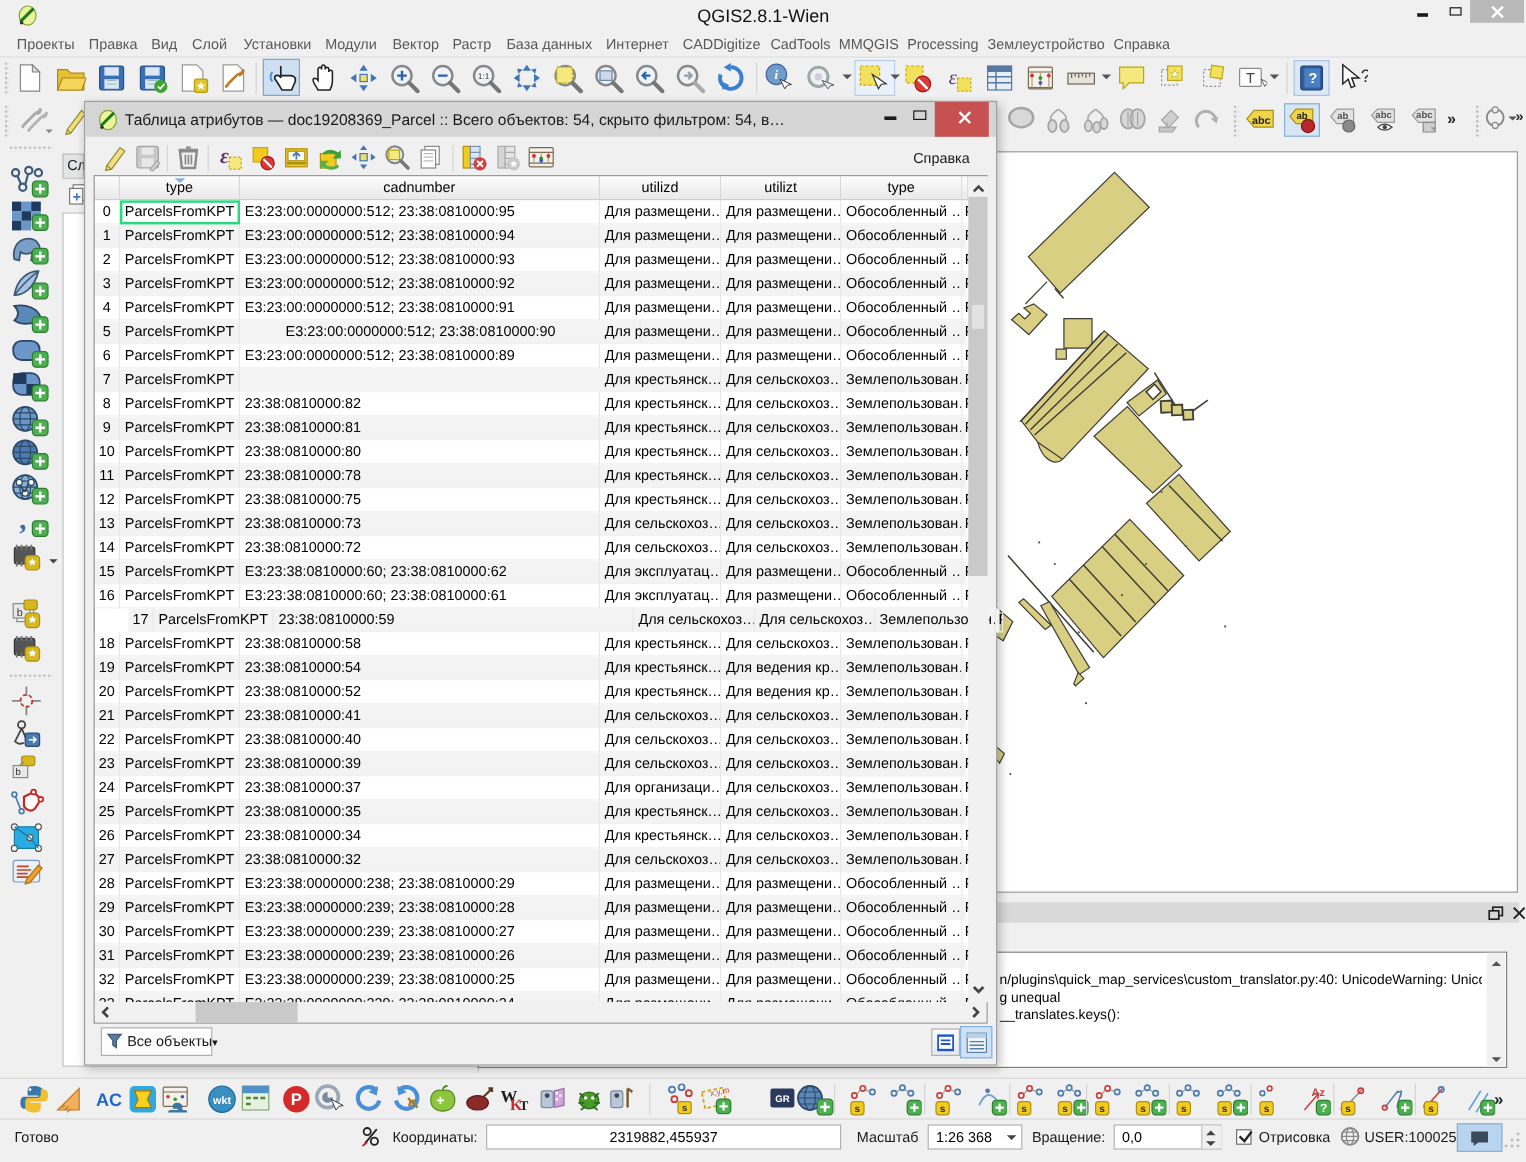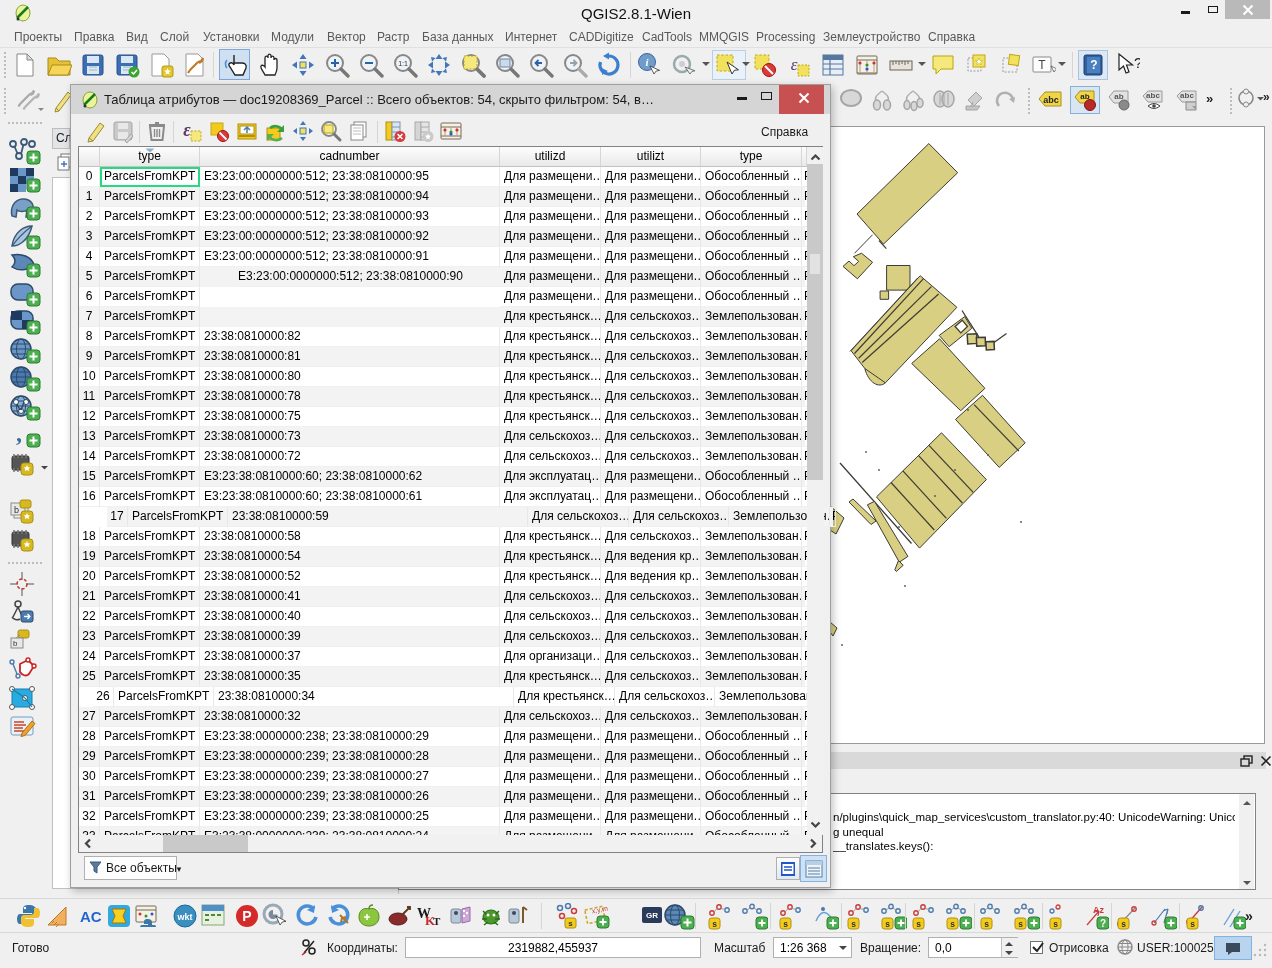--- a/index.html
+++ b/index.html
@@ -675,20 +675,21 @@
 <div class="c" style="left:21px;width:100px;">ParcelsFromKPT</div>
 <div class="c" style="left:121px;width:300px;margin-left:34px;">E3:23:00:0000000:512; 23:38:0810000:90</div>
 <div class="c" style="left:421px;width:101px;">Для размещени…</div>
 <div class="c" style="left:522px;width:100px;">Для размещени…</div>
 <div class="c" style="left:622px;width:101px;">Обособленный …</div>
 <div class="c" style="left:723px;width:6px;padding-left:2px;">Р</div>
 </div>
 <div class="abs" style="left:0;top:140px;width:726px;height:20px;background:#ffffff;">
 <div class="c cnum" style="left:0;width:21px;text-align:center;padding-left:0;">6</div>
 <div class="c" style="left:21px;width:100px;">ParcelsFromKPT</div>
+<div class="c" style="left:121px;width:300px;">E3:23:00:0000000:512; 23:38:0810000:89</div>
 <div class="c" style="left:421px;width:101px;">Для размещени…</div>
 <div class="c" style="left:522px;width:100px;">Для размещени…</div>
 <div class="c" style="left:622px;width:101px;">Обособленный …</div>
 <div class="c" style="left:723px;width:6px;padding-left:2px;">Р</div>
 </div>
 <div class="abs" style="left:0;top:160px;width:726px;height:20px;background:#f3f3f3;">
 <div class="c cnum" style="left:0;width:21px;text-align:center;padding-left:0;">7</div>
 <div class="c" style="left:21px;width:100px;">ParcelsFromKPT</div>
 <div class="c" style="left:421px;width:101px;">Для крестьянск…</div>
 <div class="c" style="left:522px;width:100px;">Для сельскохоз…</div>
@@ -850,21 +851,21 @@
 </div>
 <div class="abs" style="left:0;top:520px;width:726px;height:20px;background:#f3f3f3;">
 <div class="c cnum" style="left:0;width:21px;text-align:center;padding-left:0;">25</div>
 <div class="c" style="left:21px;width:100px;">ParcelsFromKPT</div>
 <div class="c" style="left:121px;width:300px;">23:38:0810000:35</div>
 <div class="c" style="left:421px;width:101px;">Для крестьянск…</div>
 <div class="c" style="left:522px;width:100px;">Для сельскохоз…</div>
 <div class="c" style="left:622px;width:101px;">Землепользован…</div>
 <div class="c" style="left:723px;width:6px;padding-left:2px;">Р</div>
 </div>
-<div class="abs" style="left:14px;top:540px;width:726px;height:20px;background:#ffffff;">
+<div class="abs" style="left:0;top:540px;width:726px;height:20px;background:#ffffff;">
 <div class="c cnum" style="left:0;width:21px;text-align:center;padding-left:0;">26</div>
 <div class="c" style="left:21px;width:100px;">ParcelsFromKPT</div>
 <div class="c" style="left:121px;width:300px;">23:38:0810000:34</div>
 <div class="c" style="left:421px;width:101px;">Для крестьянск…</div>
 <div class="c" style="left:522px;width:100px;">Для сельскохоз…</div>
 <div class="c" style="left:622px;width:101px;">Землепользован…</div>
 <div class="c" style="left:723px;width:6px;padding-left:2px;">Р</div>
 </div>
 <div class="abs" style="left:0;top:560px;width:726px;height:20px;background:#f3f3f3;">
 <div class="c cnum" style="left:0;width:21px;text-align:center;padding-left:0;">27</div>

